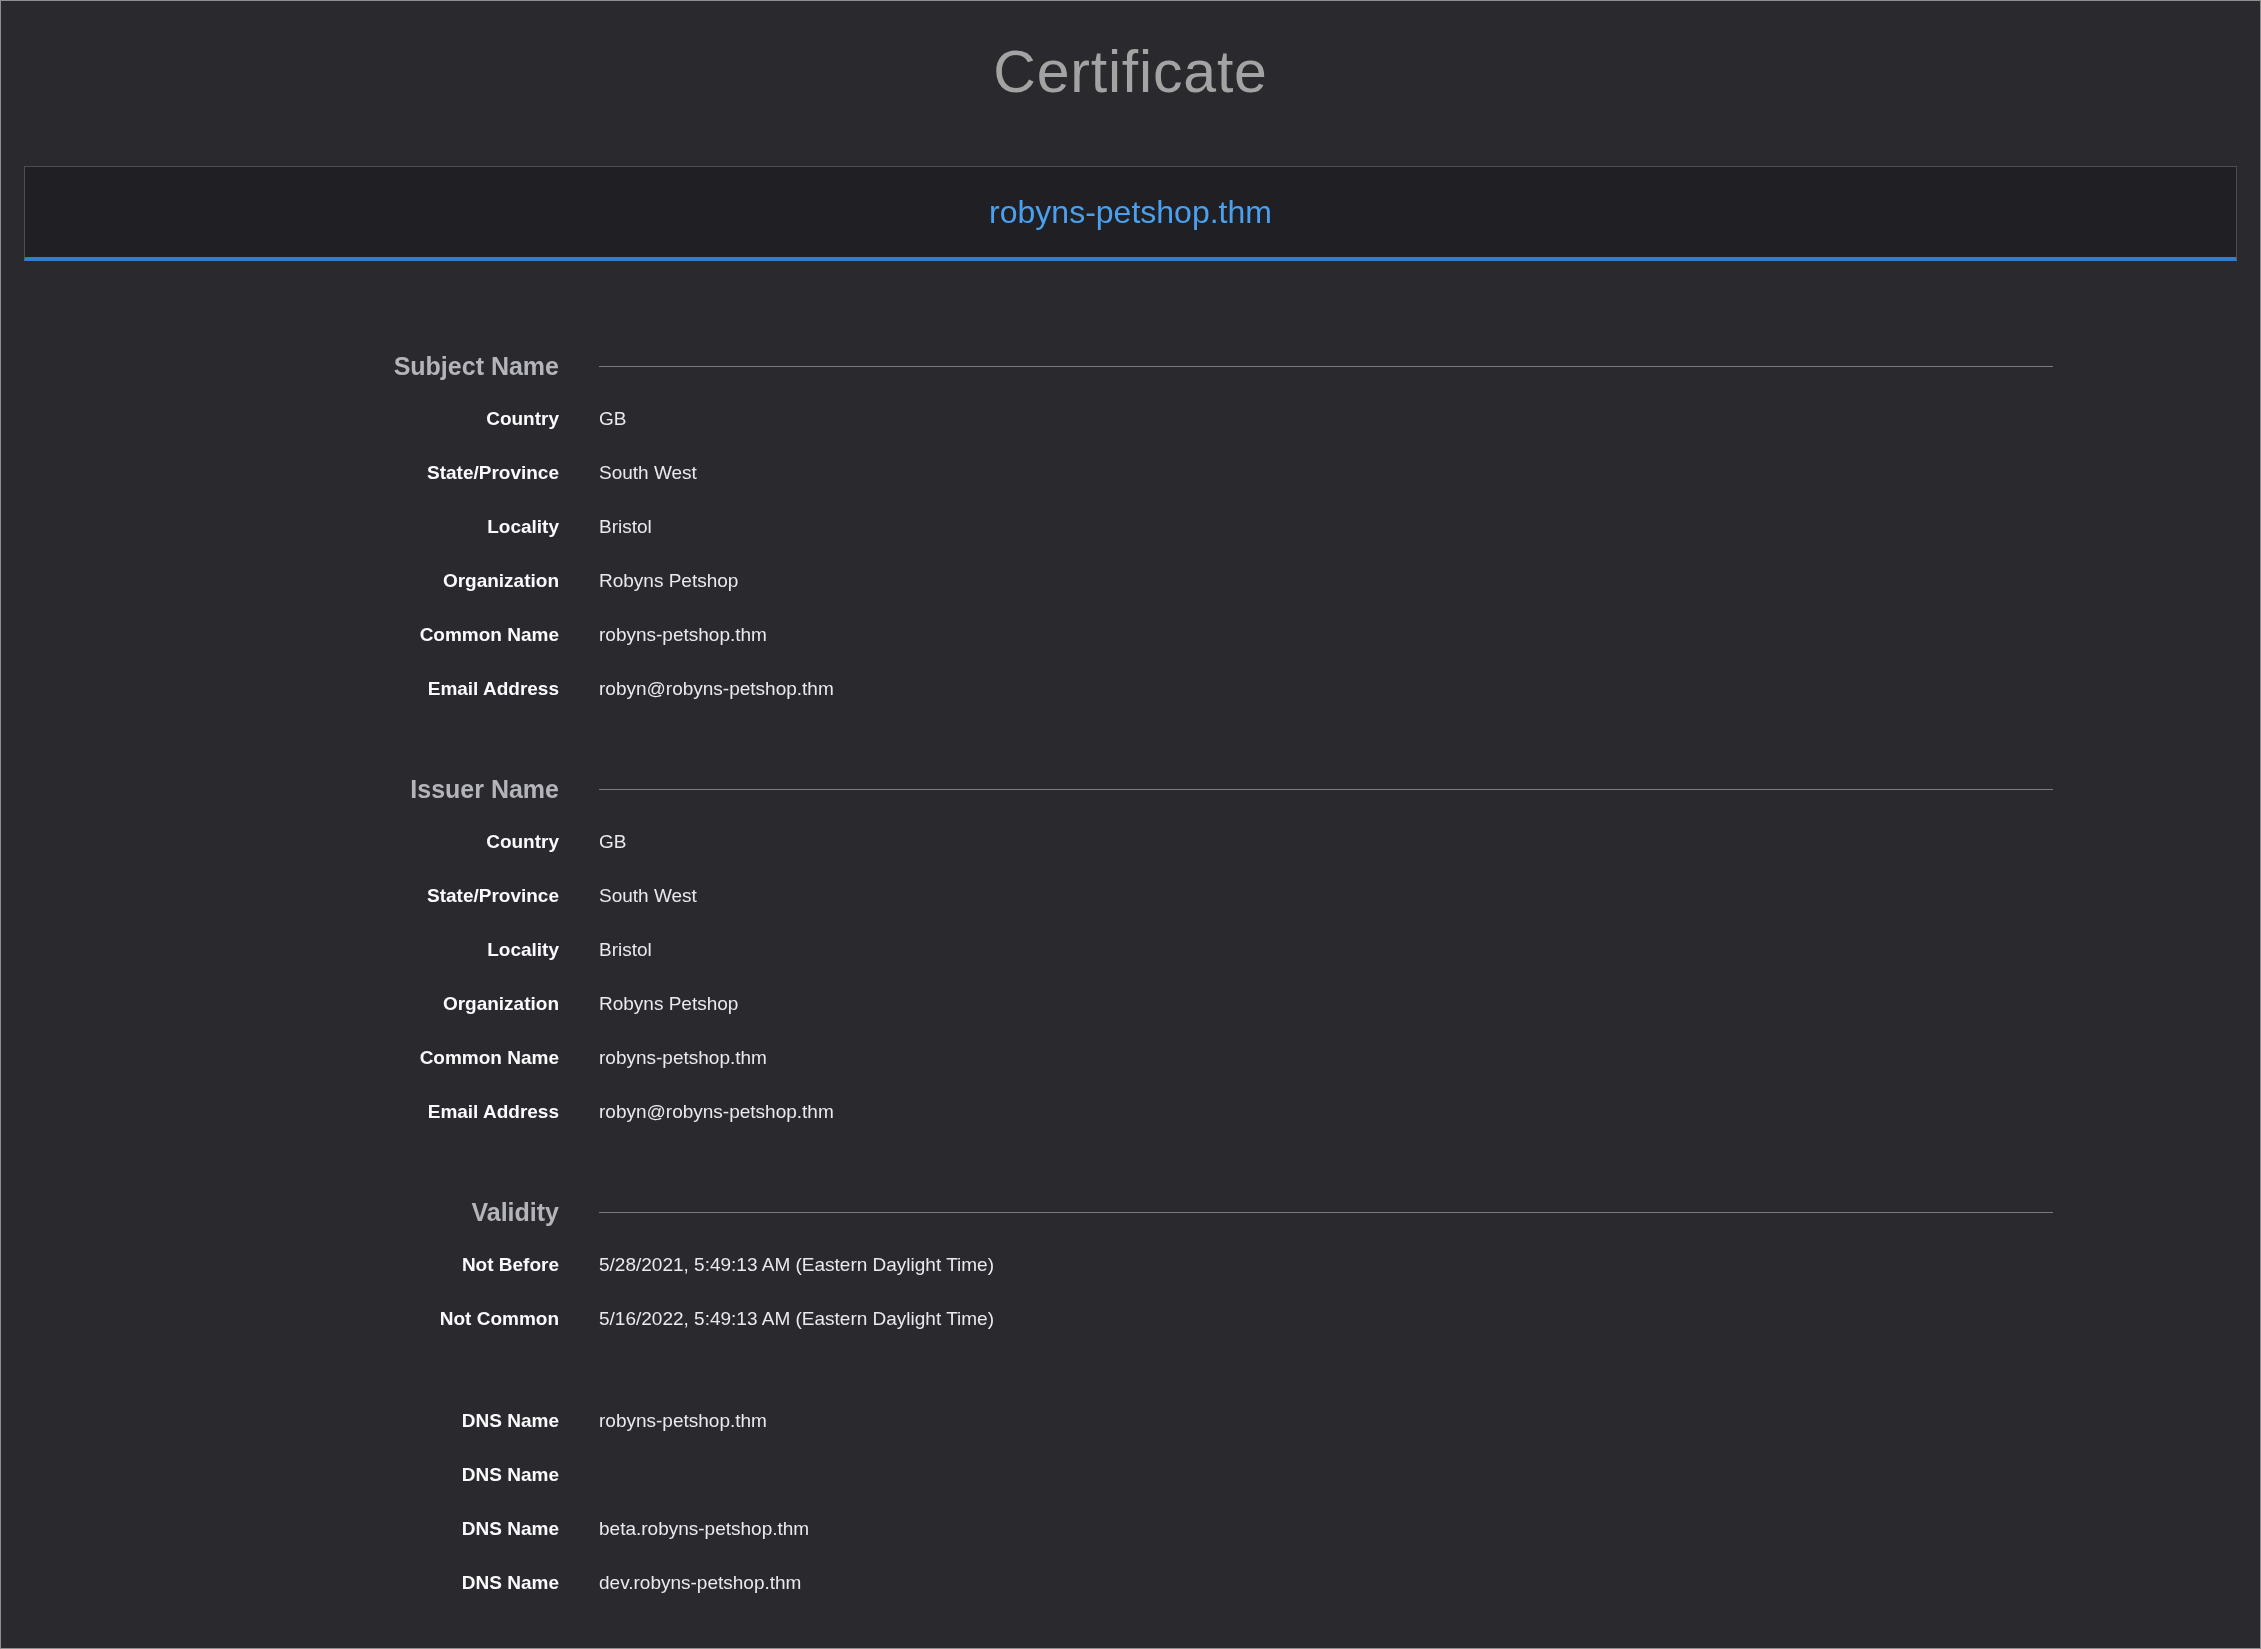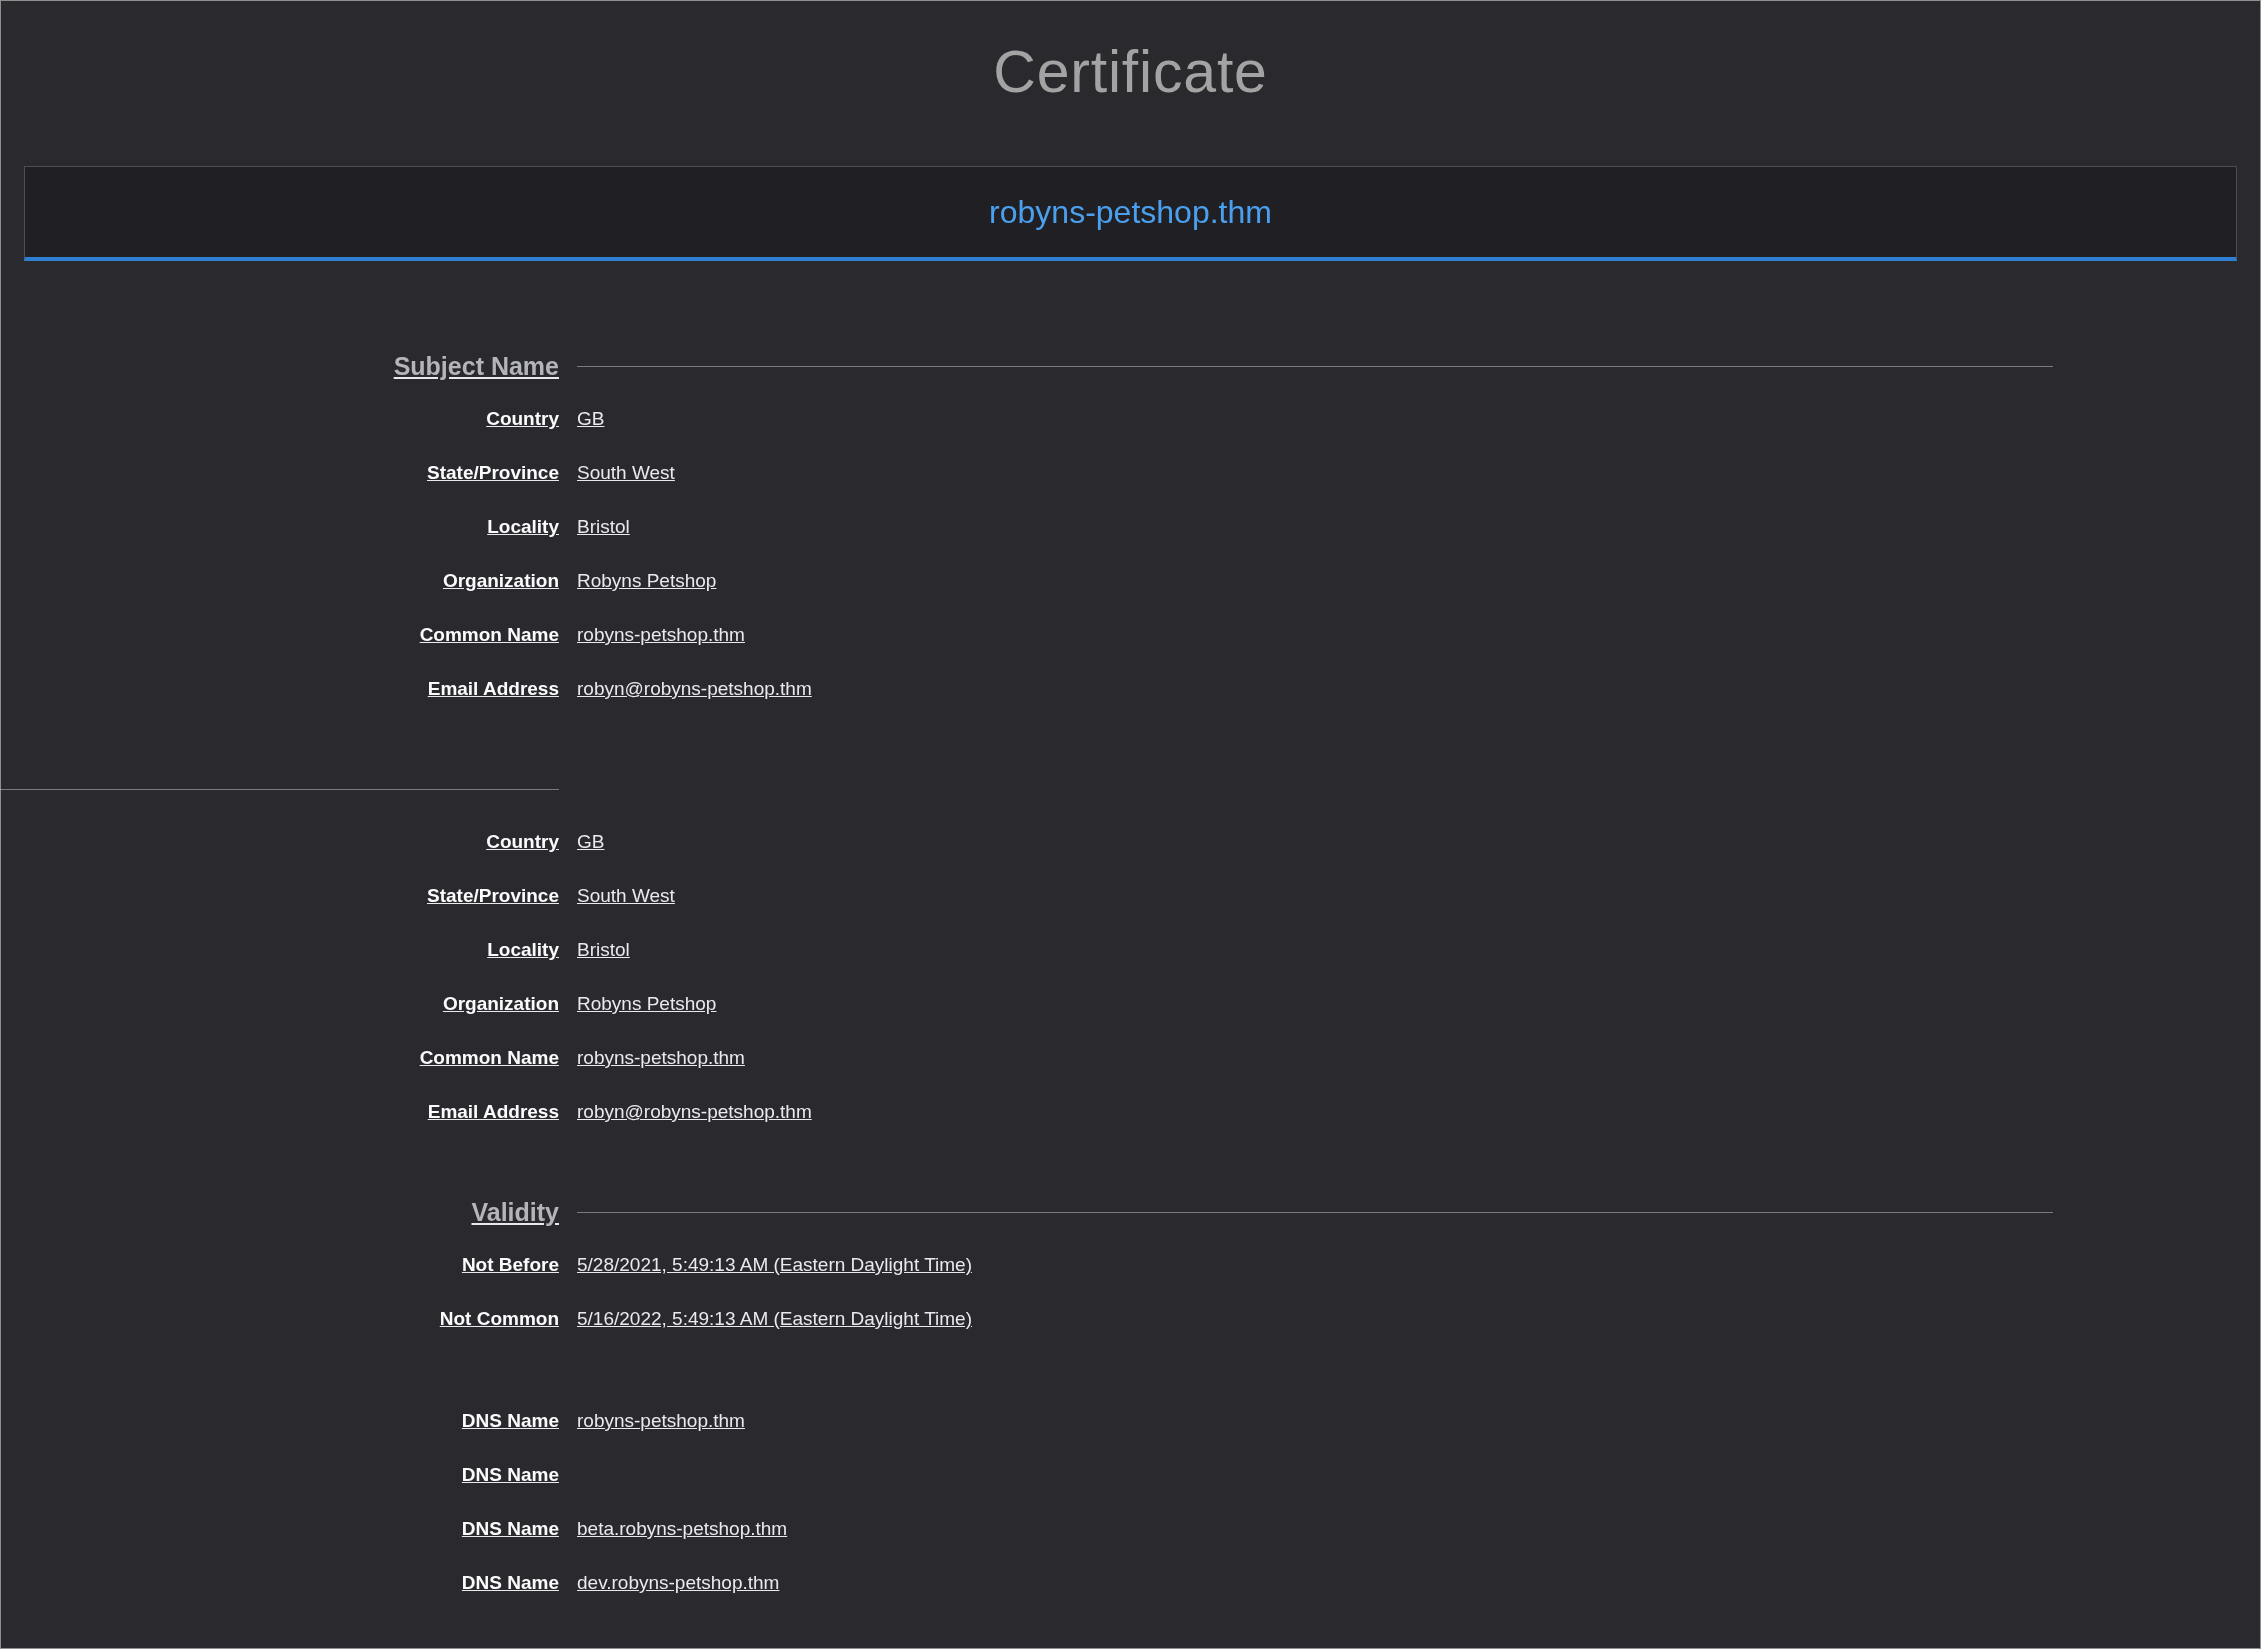--- a/index.html
+++ b/index.html
@@ -59,22 +59,21 @@
     margin-top:80px;
     width:2053px;
   }
   .section + .section{
     margin-top:48px;
   }
   .section-head,
   .row{
     display:grid;
     grid-template-columns:559px 1fr;
-    column-gap:18px;
-    text-decoration:underline;
+    column-gap:40px;
   }
   .section-head{
     height:51px;
     align-items:center;
   }
   .section-title{
     margin:0;
     font-size:25px;
     font-weight:700;
     color:var(--section_title);
@@ -137,20 +136,21 @@
           <div class="field-label">Common Name</div>
           <div class="field-value">robyns-petshop.thm</div>
         </div>
         <div class="row">
           <div class="field-label">Email Address</div>
           <div class="field-value">robyn@robyns-petshop.thm</div>
         </div>
       </section>
       <section class="section">
         <div class="section-head">
+          <h2 class="section-title">Issuer Name</h2>
           <div class="section-divider"></div>
         </div>
         <div class="row">
           <div class="field-label">Country</div>
           <div class="field-value">GB</div>
         </div>
         <div class="row">
           <div class="field-label">State/Province</div>
           <div class="field-value">South West</div>
         </div>

